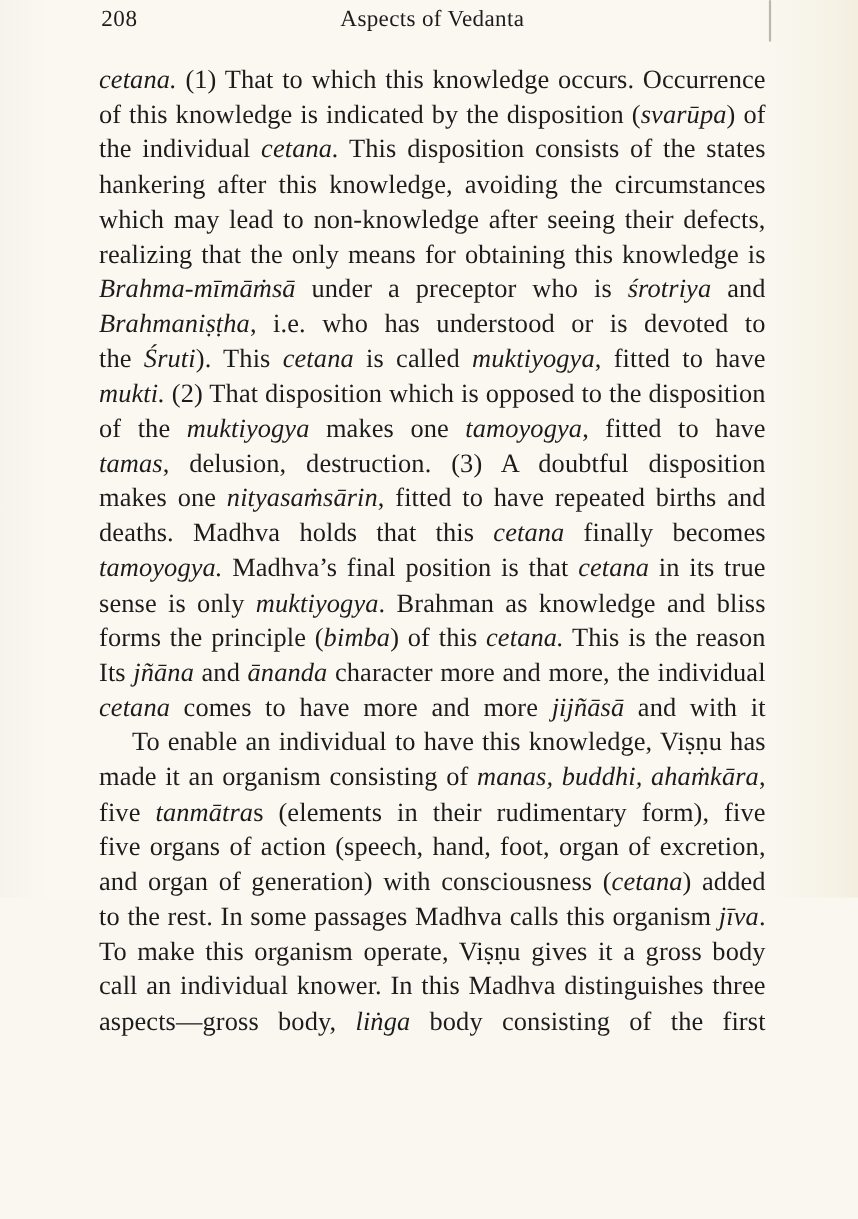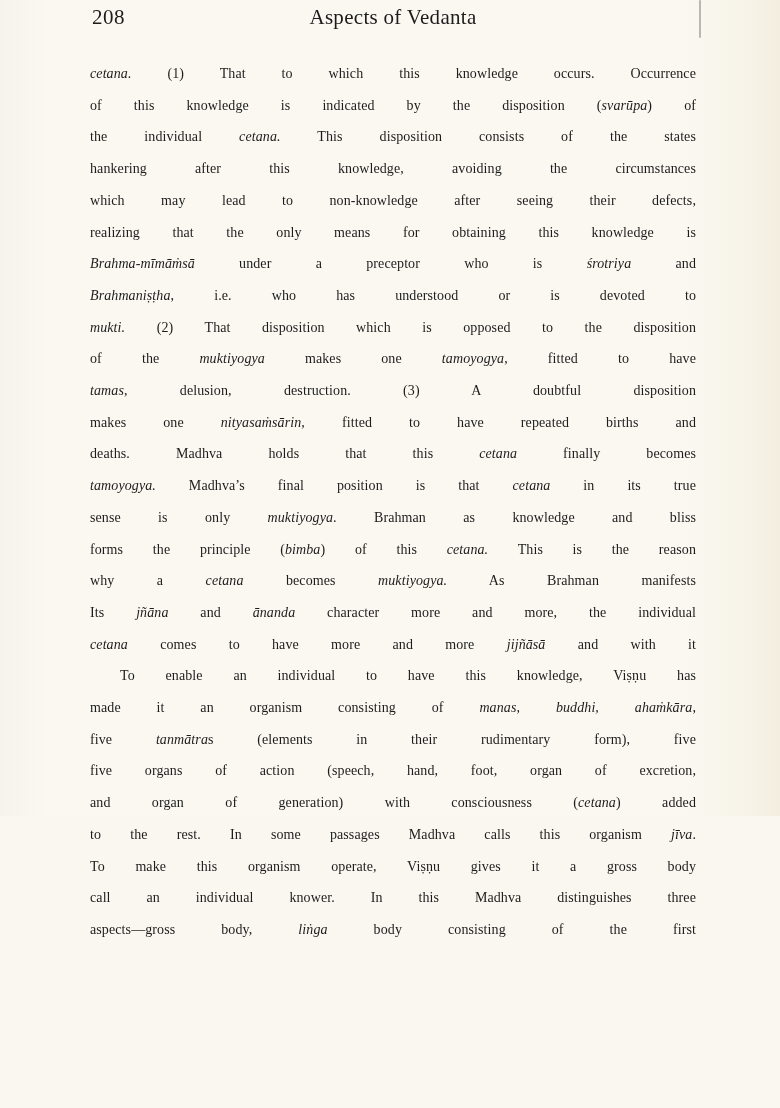--- a/index.html
+++ b/index.html
@@ -46,21 +46,21 @@
   }
   .running-title {
     text-align: center;
     letter-spacing: 0.3px;
   }
   .body-text {
     position: absolute;
     top: 58px;
     left: 90px;
     width: 606px;
-    font-size: 14px;
+    font-size: 24px;
   }
   .line {
     line-height: 31.7px;
     text-align: justify;
     text-align-last: justify;
     white-space: normal;
     letter-spacing: 0.1px;
   }
   .line.indent {
     text-indent: 30px;
@@ -82,29 +82,29 @@
 
   <div class="body-text">
       <div class="line"><i>cetana.</i><span> (1) That to which this knowledge occurs. Occurrence</span></div>
       <div class="line"><span>of this knowledge is indicated by the disposition (</span><i>svarūpa</i><span>) of</span></div>
       <div class="line"><span>the individual </span><i>cetana.</i><span> This disposition consists of the states</span></div>
       <div class="line"><span>hankering after this knowledge, avoiding the circumstances</span></div>
       <div class="line"><span>which may lead to non-knowledge after seeing their defects,</span></div>
       <div class="line"><span>realizing that the only means for obtaining this knowledge is</span></div>
       <div class="line"><i>Brahma-mīmāṁsā</i><span> under a preceptor who is </span><i>śrotriya</i><span> and</span></div>
       <div class="line"><i>Brahmaniṣṭha</i><span>, i.e. who has understood or is devoted to</span></div>
+      <div class="line"><span>the </span><i>Śruti</i><span>). This </span><i>cetana</i><span> is called </span><i>muktiyogya</i><span>, fitted to have</span></div>
       <div class="line"><i>mukti.</i><span> (2) That disposition which is opposed to the disposition</span></div>
       <div class="line"><span>of the </span><i>muktiyogya</i><span> makes one </span><i>tamoyogya</i><span>, fitted to have</span></div>
       <div class="line"><i>tamas</i><span>, delusion, destruction. (3) A doubtful disposition</span></div>
       <div class="line"><span>makes one </span><i>nityasaṁsārin</i><span>, fitted to have repeated births and</span></div>
       <div class="line"><span>deaths. Madhva holds that this </span><i>cetana</i><span> finally becomes</span></div>
       <div class="line"><i>tamoyogya.</i><span> Madhva’s final position is that </span><i>cetana</i><span> in its true</span></div>
       <div class="line"><span>sense is only </span><i>muktiyogya</i><span>. Brahman as knowledge and bliss</span></div>
       <div class="line"><span>forms the principle (</span><i>bimba</i><span>) of this </span><i>cetana.</i><span> This is the reason</span></div>
-      <div class="line"><span>why a </span><i>cetana</i><span> becomes </span><i>muktiyogya.</i><span> As Brahman manifests</span></div>
       <div class="line"><span>Its </span><i>jñāna</i><span> and </span><i>ānanda</i><span> character more and more, the individual</span></div>
       <div class="line"><i>cetana</i><span> comes to have more and more </span><i>jijñāsā</i><span> and with it</span></div>
       <div class="line indent"><span>To enable an individual to have this knowledge, Viṣṇu has</span></div>
       <div class="line"><span>made it an organism consisting of </span><i>manas, buddhi, ahaṁkāra</i><span>,</span></div>
       <div class="line"><span>five </span><i>tanmātra</i><span>s (elements in their rudimentary form), five</span></div>
       <div class="line"><span>five organs of action (speech, hand, foot, organ of excretion,</span></div>
       <div class="line"><span>and organ of generation) with consciousness (</span><i>cetana</i><span>) added</span></div>
       <div class="line"><span>to the rest. In some passages Madhva calls this organism </span><i>jīva</i><span>.</span></div>
       <div class="line"><span>To make this organism operate, Viṣṇu gives it a gross body</span></div>
       <div class="line"><span>call an individual knower. In this Madhva distinguishes three</span></div>

